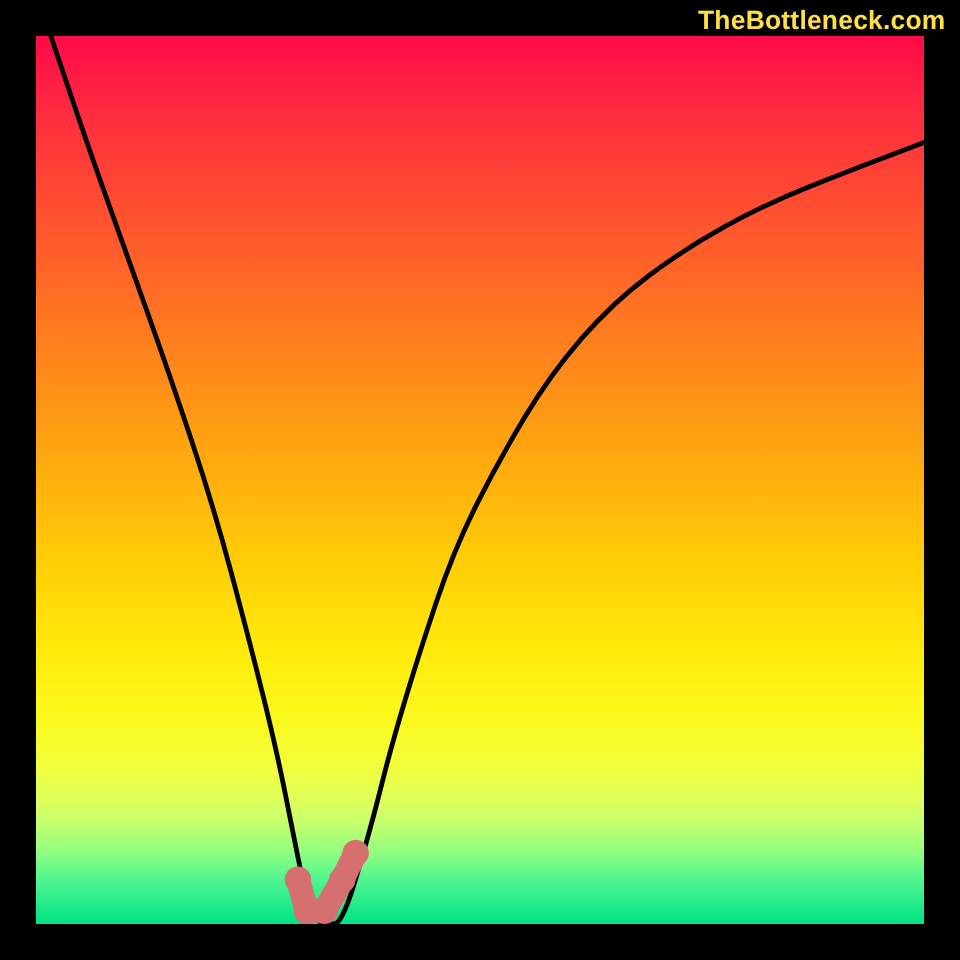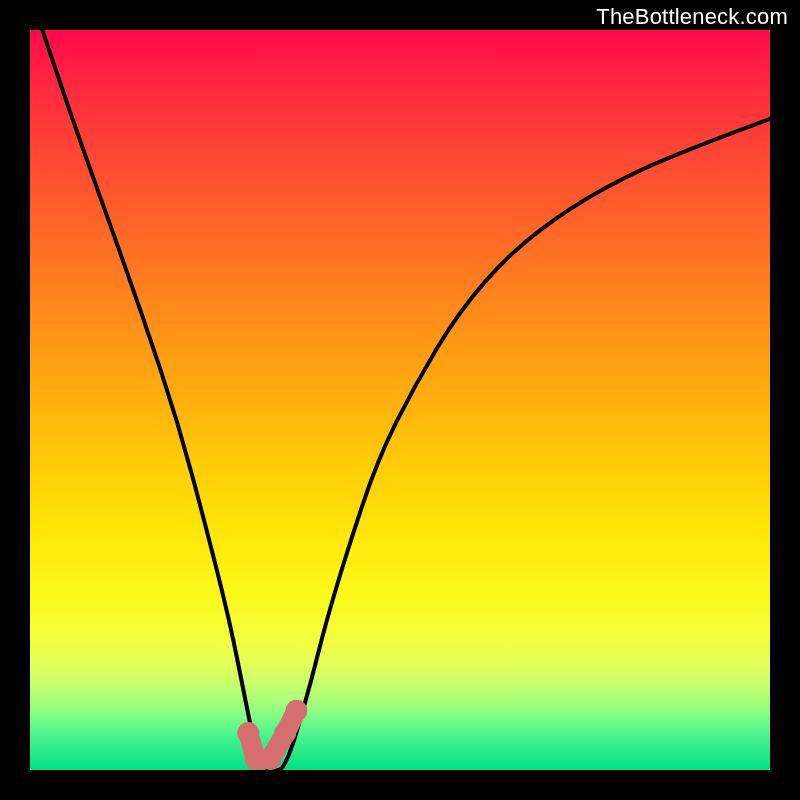--- a/index.html
+++ b/index.html
@@ -40,23 +40,23 @@
       #c0ff70 89%,
       #90ff80 92%,
       #50f590 95%,
       #00e285 100%
     );
   }
   .watermark {
     position: absolute;
     top: 4px;
     right: 12px;
-    color: #ffffff;
+    color: #fde047;
     font-size: 22px;
-    font-weight: 400;
+    font-weight: 700;
     letter-spacing: 0.2px;
     pointer-events: none;
   }
   svg.curve {
     position: absolute;
     top: 0;
     left: 0;
     width: 740px;
     height: 740px;
     overflow: visible;

